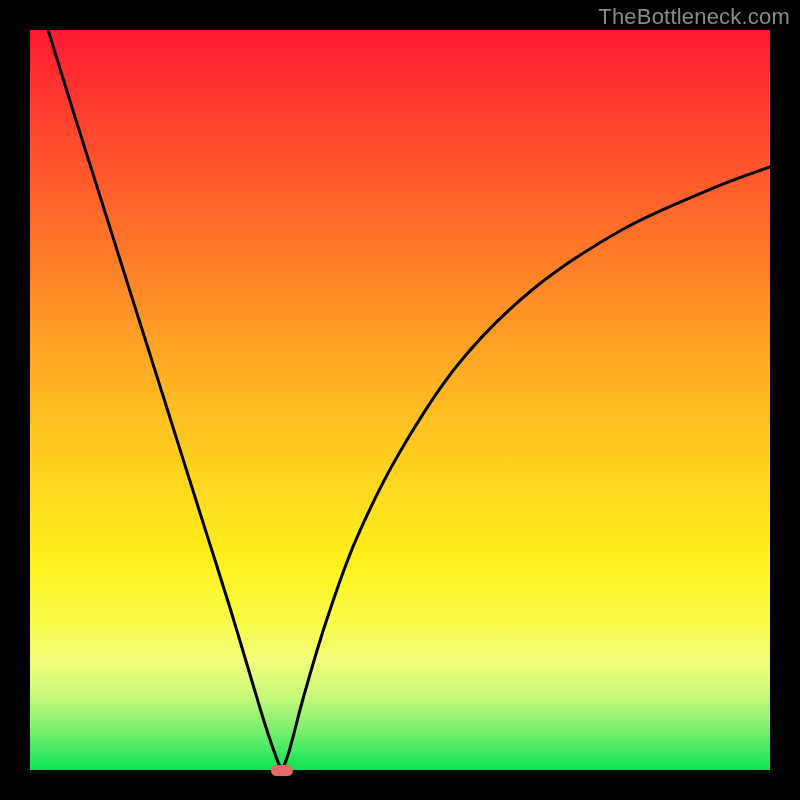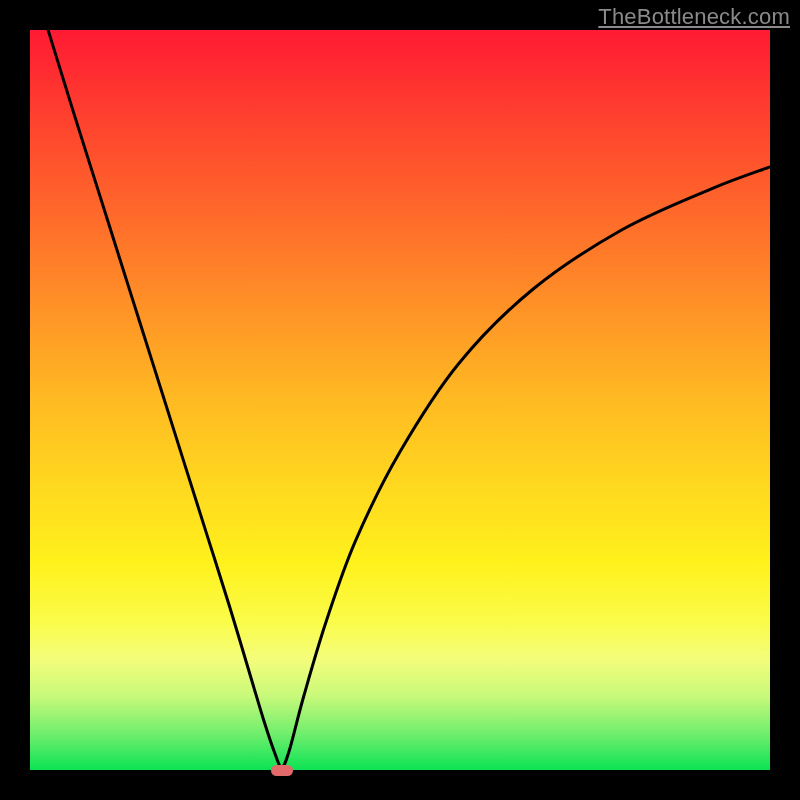--- a/index.html
+++ b/index.html
@@ -42,21 +42,20 @@
     );
   }
   .watermark {
     position: absolute;
     top: 4px;
     right: 10px;
     color: #8a8a8a;
     font-size: 22px;
     letter-spacing: 0.2px;
     font-weight: 500;
-    text-decoration: underline;
   }
   svg.curve {
     position: absolute;
     left: 30px;
     top: 30px;
     width: 740px;
     height: 740px;
     overflow: visible;
   }
   .minimum-marker {

